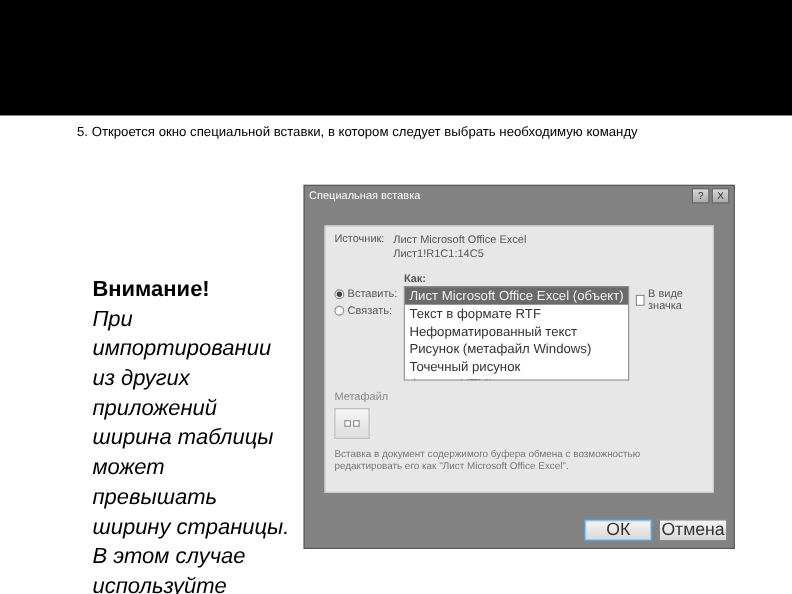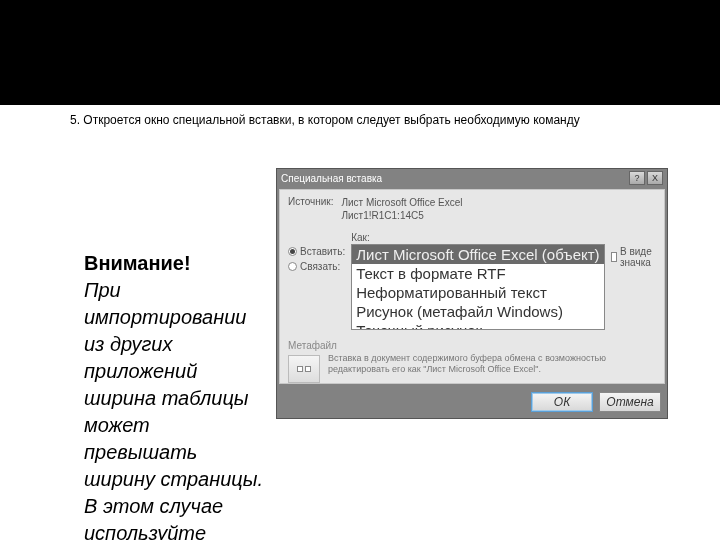--- a/index.html
+++ b/index.html
@@ -6,43 +6,43 @@
   body { margin: 0; width: 720px; height: 540px; background: #fff; font-family: Tahoma, Arial, sans-serif; position: relative; }
   .black-bar { width: 720px; height: 105px; background: #000; }
   .main-text { position: absolute; top: 112px; left: 70px; width: 580px; font-size: 12px; line-height: 1.35; }
   .note { position: absolute; top: 250px; left: 84px; width: 180px; font-size: 20px; line-height: 1.35; }
   .note .title { font-weight: bold; }
   .note .body { font-style: italic; }
   .dialog { position: absolute; top: 168px; left: 276px; width: 392px; background: #828282; border: 1px solid #555; }
   .titlebar { height: 18px; display: flex; align-items: center; color: #fff; font-size: 10px; padding: 0 4px; }
   .titlebar .spacer { flex: 1; }
   .tbtn { width: 16px; height: 14px; background: linear-gradient(#d8d8d8,#aaa); border: 1px solid #666; margin-left: 2px; display: flex; align-items: center; justify-content: center; font-size: 9px; color: #333; }
-  .panel { margin: 2px; background: #e7e7e7; border: 1px solid #c8c8c8; padding: 6px 8px 0; font-size: 10px; color: #555; }
+  .panel { margin: 18px; background: #e7e7e7; border: 1px solid #c8c8c8; padding: 6px 8px 17px; font-size: 10px; color: #555; }
   .src-row { display: flex; gap: 8px; margin-bottom: 10px; }
   .src-val { line-height: 1.3; }
   .mid { display: flex; gap: 6px; }
   .radios { width: 62px; padding-top: 14px; }
   .radio { display: flex; align-items: center; gap: 3px; margin-bottom: 4px; }
   .rcirc { width: 9px; height: 9px; border: 1px solid #888; border-radius: 50%; background: #fff; display: flex; align-items: center; justify-content: center; }
   .rcirc.sel::after { content: ""; width: 5px; height: 5px; background: #444; border-radius: 50%; }
   .list-col { flex: 1; }
-  .list-label { margin-bottom: 1px; }
-  .listbox { height: 86px; background: #fff; border: 1px solid #888; overflow: hidden; font-size: 15px; color: #333; }
+  .list-label { margin-bottom: 1px; font-weight: bold; }
+  .listbox { height: 86px; background: #fff; border: 1px solid #888; overflow: hidden; font-size: 12px; color: #333; }
   .listitem { padding: 1px 4px; white-space: nowrap; }
   .listitem.sel { background: #6a6a6a; color: #efefef; }
   .right-col { width: 78px; padding-top: 14px; }
   .chk { display: flex; align-items: center; gap: 3px; }
   .chkbox { width: 10px; height: 10px; background: #fff; border: 1px solid #888; }
   .result { margin-top: 10px; }
   .result-label { color: #888; margin-bottom: 2px; }
-  .result-body { display: flex; gap: 8px; align-items: flex-start; }
+  .result-body { display: flex; gap: 8px; align-items: flex-start; flex-direction: column; }
   .result-icon { width: 32px; height: 28px; border: 1px solid #bbb; background: linear-gradient(#f5f5f5,#ddd); margin-top: 2px; display: flex; align-items: center; justify-content: center; }
   .result-text { flex: 1; font-size: 9px; line-height: 1.25; color: #777; }
   .btnrow { display: flex; justify-content: flex-end; gap: 6px; padding: 6px; }
-  .btn { width: 62px; height: 20px; background: linear-gradient(#f5f5f5,#d8d8d8); border: 1px solid #888; font-size: 12px; display: flex; align-items: center; justify-content: center; color: #333; font-style: italic; }
+  .btn { width: 62px; height: 20px; background: linear-gradient(#f5f5f5,#d8d8d8); border: 1px solid #888; font-size: 16px; display: flex; align-items: center; justify-content: center; color: #333; }
   .btn.ok { border: 1px solid #5aa0d8; box-shadow: inset 0 0 0 1px #9ec9ea; }
   .mini { width: 6px; height: 6px; border: 1px solid #888; background: #fff; margin: 0 1px; }
 </style>
 </head>
 <body>
 
 <div class="black-bar"></div>
 
 <div class="main-text">5. Откроется окно специальной вставки, в котором следует выбрать необходимую команду</div>
 

